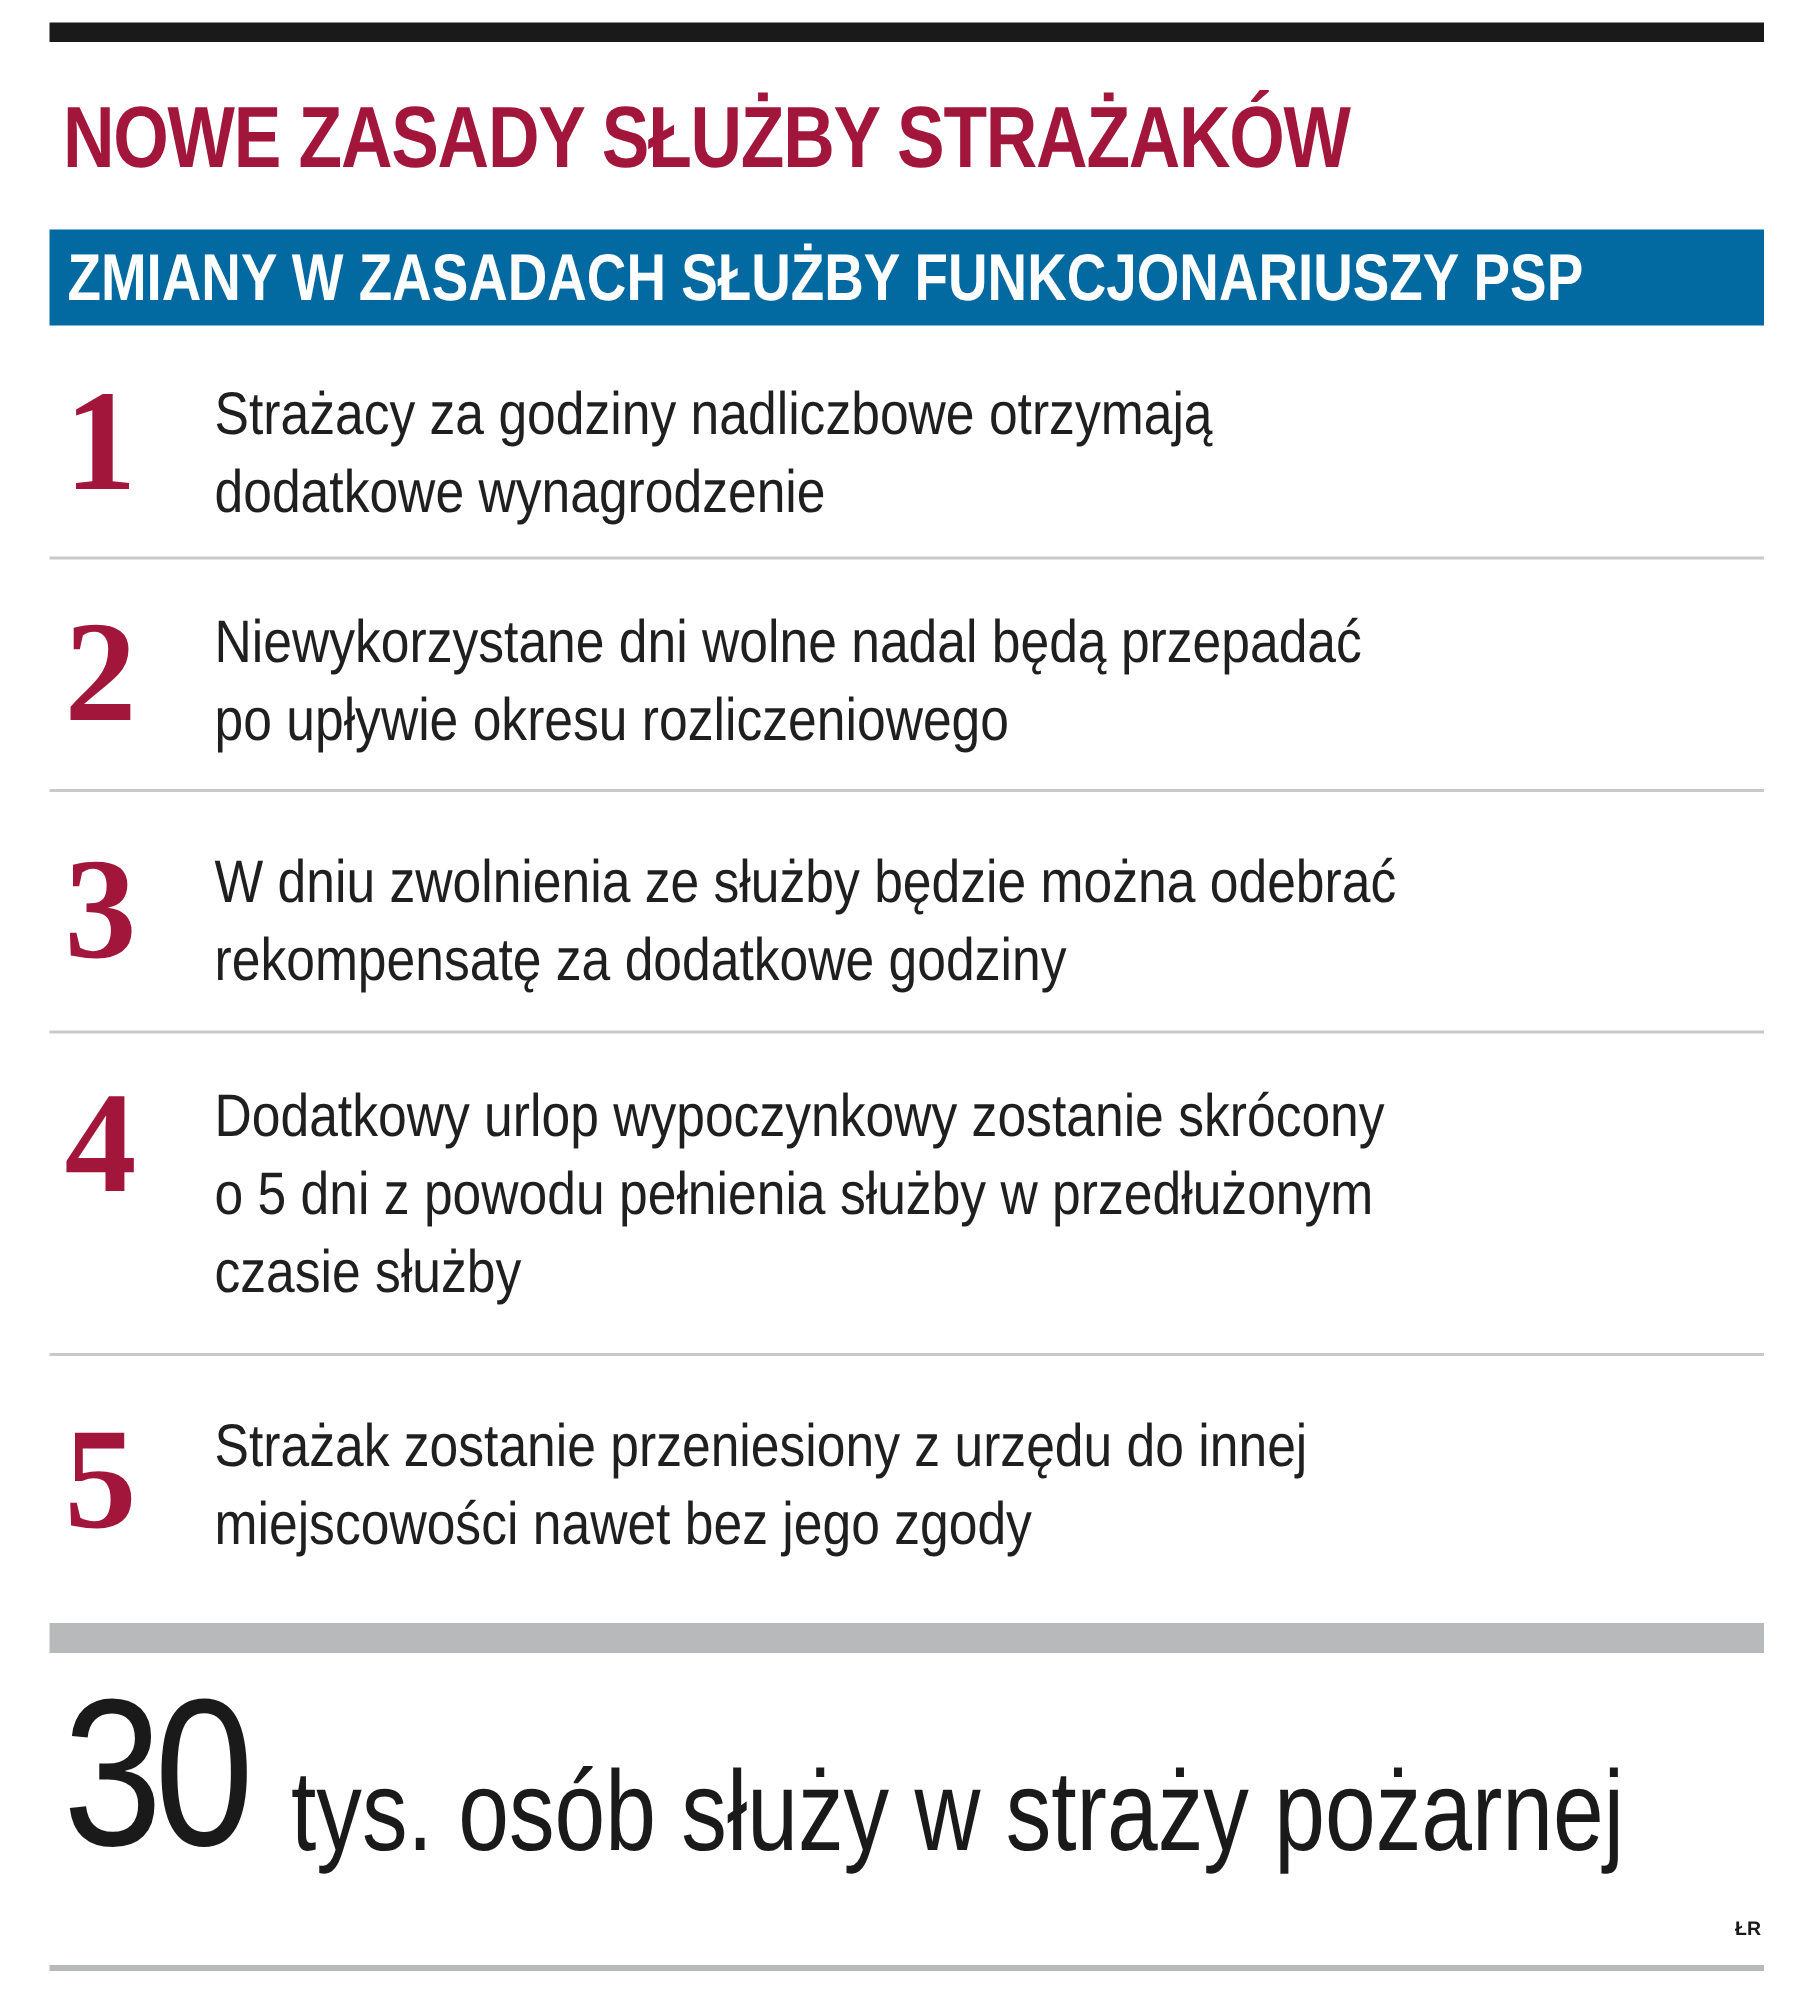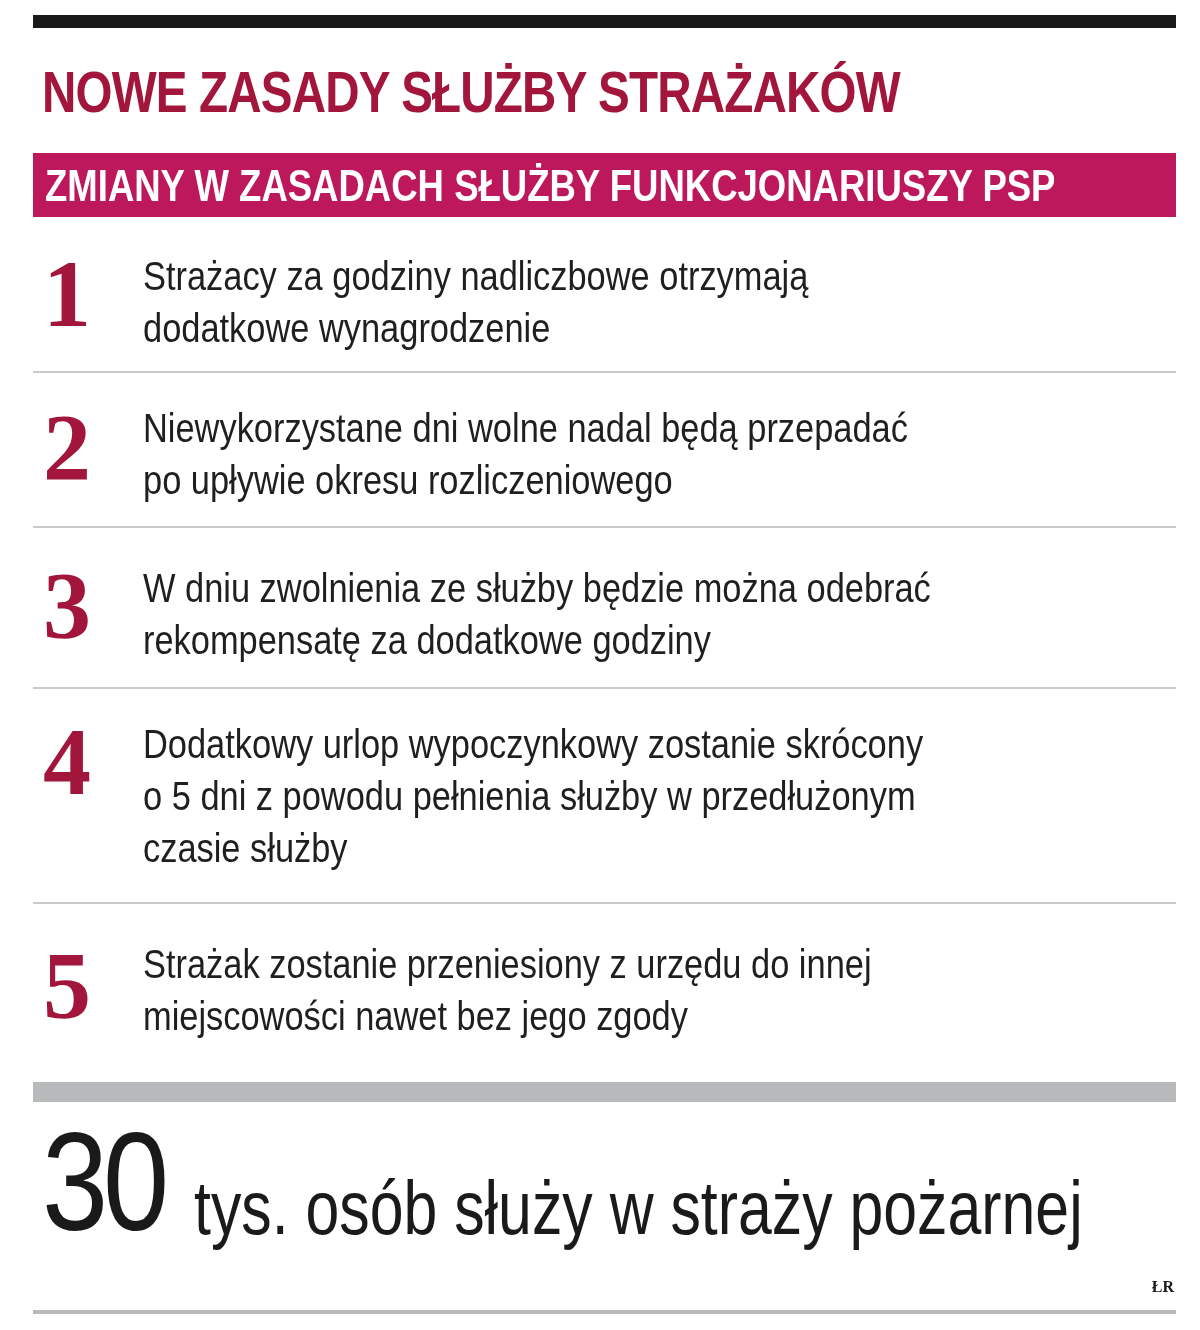--- a/index.html
+++ b/index.html
@@ -1,28 +1,28 @@
 <!DOCTYPE html>
 <html><head>
   <meta charset="utf-8">
   <style>
     html, body { margin: 0; padding: 0; background: #ffffff; }
     body { width: 1200px; height: 1330px; position: relative; overflow: hidden; font-family: "DejaVu Sans Condensed", "Liberation Sans Narrow", "Liberation Sans", sans-serif; }
     .top-rule { position: absolute; left: 33px; top: 15px; width: 1143px; height: 13px; background: #1a1a1a; }
     .title { position: absolute; left: 42px; top: 58px; margin: 0; font-size: 58px; font-weight: bold; color: #a3163c; letter-spacing: -1px; transform: scaleX(0.82); transform-origin: left top; white-space: nowrap; font-family: "Liberation Sans", sans-serif; }
-    .subtitle-bar { position: absolute; left: 33px; top: 153px; width: 1143px; height: 64px; background: #be185d; }
+    .subtitle-bar { position: absolute; left: 33px; top: 153px; width: 1143px; height: 64px; background: #0369a1; }
     .subtitle { position: absolute; left: 12px; top: 8px; font-size: 44px; font-weight: bold; color: #ffffff; transform: scaleX(0.83); transform-origin: left top; white-space: nowrap; font-family: "Liberation Sans", sans-serif; }
     .item { position: absolute; left: 33px; width: 1143px; }
     .item-number { position: absolute; left: 10px; font-family: "Liberation Serif", "DejaVu Serif", serif; font-weight: bold; color: #a3163c; font-size: 96px; line-height: 1; }
     .item-text { position: absolute; left: 110px; font-size: 40px; line-height: 52px; color: #1f1f1f; transform: scaleX(0.86); transform-origin: left top; white-space: nowrap; font-family: "Liberation Sans", sans-serif; }
     .divider { position: absolute; left: 33px; width: 1143px; height: 2px; background: #c9c9c9; }
     .bottom-bar { position: absolute; left: 33px; top: 1082px; width: 1143px; height: 20px; background: #b8b9bb; }
     .stat-number { position: absolute; left: 42px; top: 1112px; font-size: 140px; line-height: 1; color: #1a1a1a; letter-spacing: -6px; transform: scaleX(0.85); transform-origin: left top; font-family: "Liberation Sans", sans-serif; }
     .stat-text { position: absolute; left: 194px; top: 1170px; font-size: 76px; line-height: 1; color: #1a1a1a; transform: scaleX(0.8); transform-origin: left top; white-space: nowrap; font-family: "Liberation Sans", sans-serif; }
-    .source { position: absolute; right: 26px; top: 1278px; font-size: 16px; font-weight: bold; color: #1a1a1a; font-family: Liberation Serif, serif; }
+    .source { position: absolute; right: 26px; top: 1278px; font-size: 13px; font-weight: bold; color: #1a1a1a; font-family: Liberation Sans, sans-serif; }
     .bottom-rule { position: absolute; left: 33px; top: 1310px; width: 1143px; height: 4px; background: #b8b9bb; }
   </style>
 </head>
 <body>
 
 <div class="top-rule"></div>
 
 <h1 class="title">NOWE ZASADY SŁUŻBY STRAŻAKÓW</h1>
 
 <div class="subtitle-bar">

